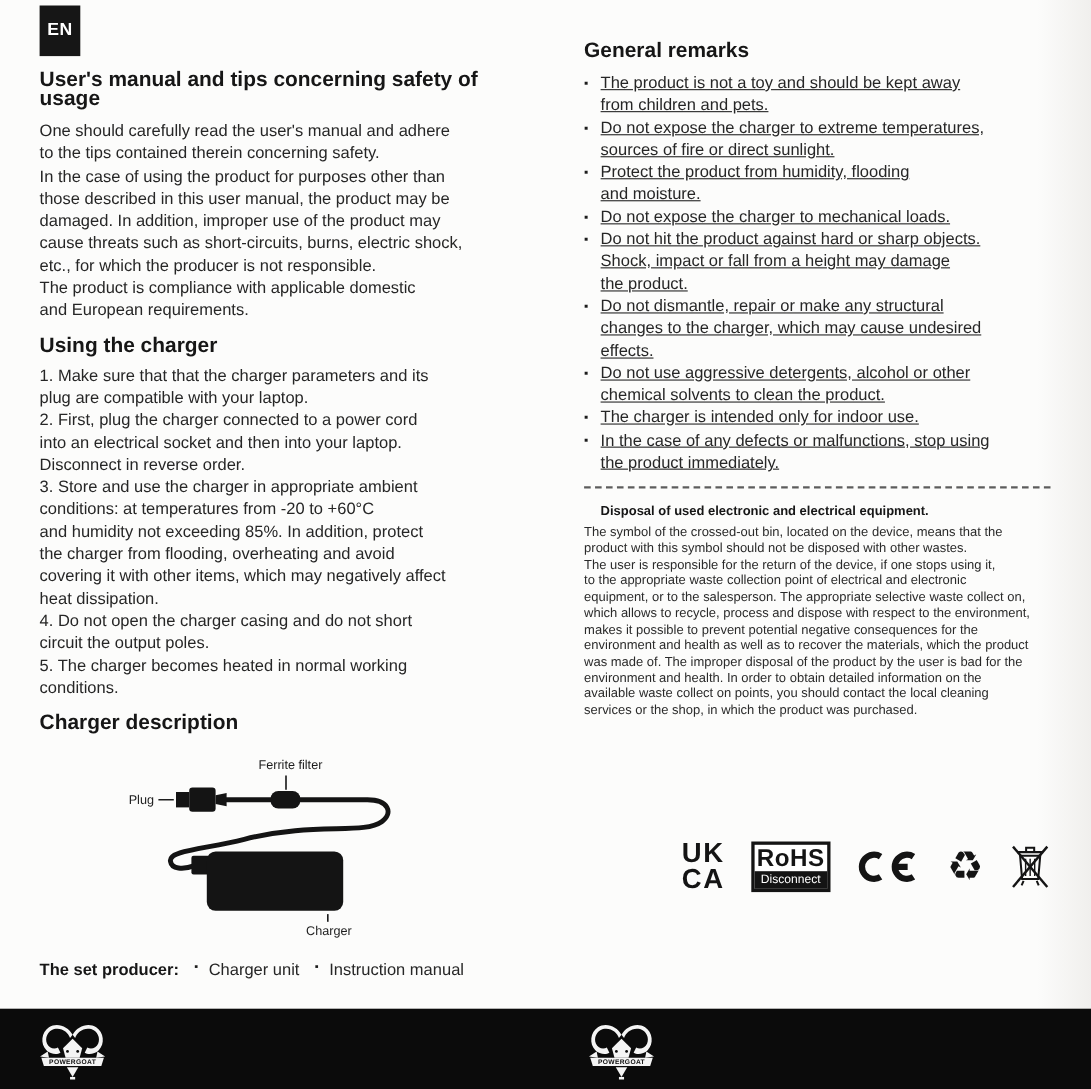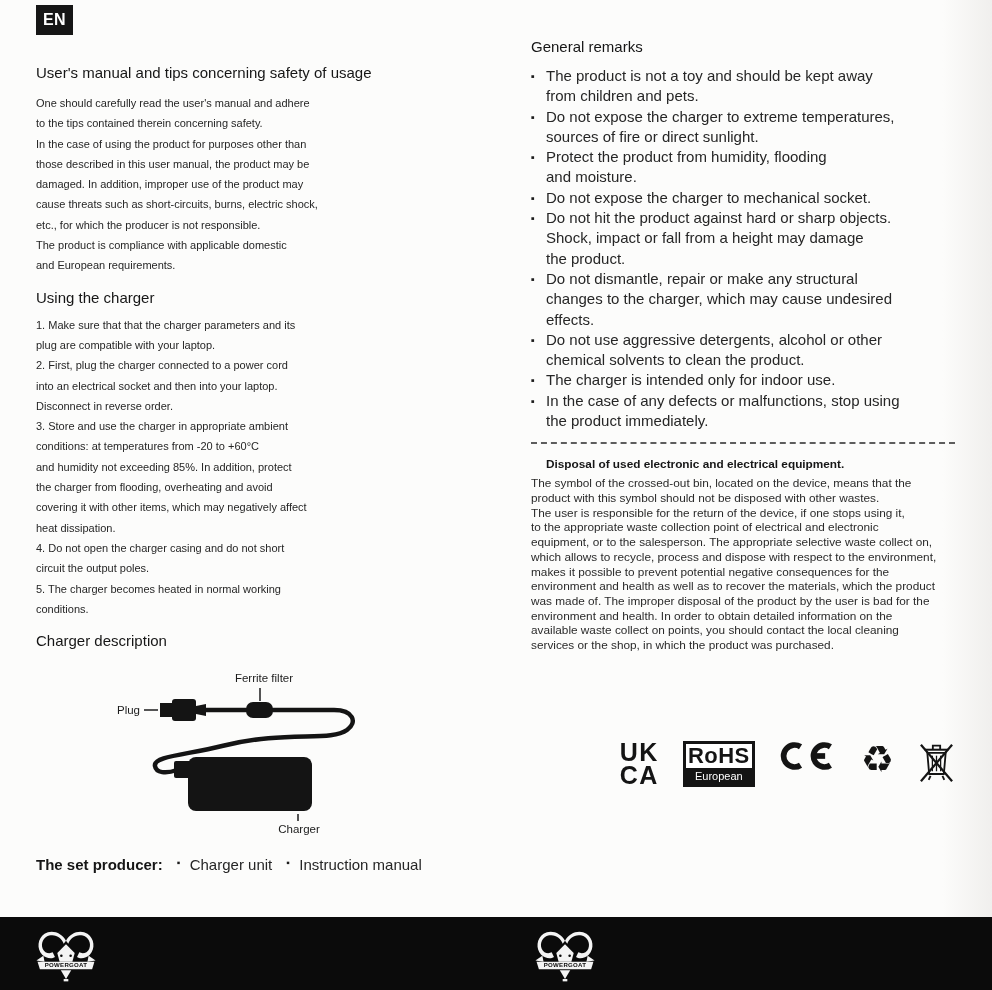--- a/index.html
+++ b/index.html
@@ -2,58 +2,58 @@
 <html><head>
 <meta charset="utf-8">
 <style>
   html,body { margin:0; padding:0; background:#e8e8e8; }
   .page {
     position:relative; width:992px; height:990px; margin:0 auto;
     background:linear-gradient(to right,#fcfcfb 0%,#fcfcfb 95%,#f0efed 100%);
     font-family:"Liberation Sans", sans-serif; color:#262626; overflow:hidden;
   }
   .en-badge {
-    position:absolute; left:36px; top:5px; width:37px; height:30px;
+    position:absolute; left:36px; top:5px; width:37px; height:46px;
     background:#161616; color:#ffffff; font-weight:700; font-size:16px;
     display:flex; align-items:center; justify-content:center; letter-spacing:.5px;
   }
   .col-left  { position:absolute; left:36px;  top:64px; width:436px; }
   .col-right { position:absolute; left:531px; top:38px; width:424px; }
 
-  .h  { font-size:15px; font-weight:400; margin:0; color:#161616; line-height:17px; }
+  .h  { font-size:19px; font-weight:700; margin:0; color:#161616; line-height:17px; }
   .mt13 { margin-top:13px; }
   .body {
-    font-size:11px; line-height:20.3px; margin:12px 0 0 0;
+    font-size:15px; line-height:20.3px; margin:12px 0 0 0;
     white-space:pre-line; color:#262626;
   }
   .body.tight { margin-top:9px; }
 
   .bullets { margin-top:11px; }
   .bullet-item {
     position:relative; padding-left:15px; font-size:15px; line-height:20.3px;
-    white-space:pre-line; color:#262626;
+    white-space:pre-line; color:#262626;text-decoration:underline;
   }
   .bullet-item::before {
     content:"▪"; position:absolute; left:0; top:0; font-size:11px; line-height:20.3px; color:#1c1c1c;
   }
 
   .dashed-sep { height:0; border:none; border-top:2px dashed #5d5d5d; margin:11px 0 0 0; }
 
   .small-h  { font-size:11.8px; font-weight:700; color:#161616; margin:13px 0 5px 15px; line-height:14px; }
   .small-body { font-size:11.8px; line-height:14.7px; white-space:pre-line; margin:0; color:#2a2a2a; }
 
   .diagram-svg { display:block; margin-top:13px; }
   .diagram-svg text { font-family:"Liberation Sans", sans-serif; font-size:11.5px; fill:#1c1c1c; }
 
   .set-includes { display:flex; align-items:baseline; gap:14px; margin-top:14px; font-size:15px; }
   .set-includes .label { font-weight:700; color:#161616; }
   .set-item { position:relative; padding-left:13px; }
   .set-item::before { content:"▪"; position:absolute; left:0; top:1px; font-size:10px; color:#1c1c1c; }
 
-  .cert-row { display:flex; justify-content:flex-end; align-items:flex-start; gap:24px; margin-top:88px; }
+  .cert-row { display:flex; justify-content:flex-end; align-items:center; gap:24px; margin-top:112px; }
   .ukca { font-weight:700; font-size:25px; line-height:23px; letter-spacing:1.5px; color:#141414; text-align:center; }
   .rohs { border:3px solid #141414; width:66px; text-align:center; background:#fff; }
   .rohs-title { font-weight:700; font-size:22px; line-height:24px; color:#141414; letter-spacing:.5px; }
   .rohs-sub { background:#141414; color:#ffffff; font-size:11px; line-height:16px; }
   .recycle-glyph { font-family:"DejaVu Sans", sans-serif; font-size:37px; line-height:1; color:#141414; }
 
   .footer { position:absolute; left:0; bottom:0; width:992px; height:73px; background:#0b0b0b; }
   .goat { position:absolute; top:11px; width:64px; height:58px; }
   .goat-1 { left:34px; } .goat-2 { left:533px; }
   .goat text { font-family:"Liberation Sans", sans-serif; }
@@ -132,21 +132,21 @@
   <div class="col-right">
     <div class="h">General remarks</div>
 
     <div class="bullets">
       <div class="bullet-item">The product is not a toy and should be kept away
 from children and pets.</div>
       <div class="bullet-item">Do not expose the charger to extreme temperatures,
 sources of fire or direct sunlight.</div>
       <div class="bullet-item">Protect the product from humidity, flooding
 and moisture.</div>
-      <div class="bullet-item">Do not expose the charger to mechanical socket.</div>
+      <div class="bullet-item">Do not expose the charger to mechanical loads.</div>
       <div class="bullet-item">Do not hit the product against hard or sharp objects.
 Shock, impact or fall from a height may damage
 the product.</div>
       <div class="bullet-item">Do not dismantle, repair or make any structural
 changes to the charger, which may cause undesired
 effects.</div>
       <div class="bullet-item">Do not use aggressive detergents, alcohol or other
 chemical solvents to clean the product.</div>
       <div class="bullet-item">The charger is intended only for indoor use.</div>
       <div class="bullet-item">In the case of any defects or malfunctions, stop using
@@ -169,21 +169,21 @@
 available waste collect on points, you should contact the local cleaning
 services or the shop, in which the product was purchased.</p>
 
     <div class="cert-row">
       <div class="ukca">
         <div>UK</div>
         <div>CA</div>
       </div>
       <div class="rohs">
         <div class="rohs-title">RoHS</div>
-        <div class="rohs-sub">European</div>
+        <div class="rohs-sub">Disconnect</div>
       </div>
       <svg width="58" height="30" viewBox="0 0 66 34" aria-label="CE">
         <path d="M24.5 6.5 A12.5 12.5 0 1 0 24.5 27.5" fill="none" stroke="#141414" stroke-width="6.5"></path>
         <path d="M58.5 6.5 A12.5 12.5 0 1 0 58.5 27.5" fill="none" stroke="#141414" stroke-width="6.5"></path>
         <line x1="39" y1="17" x2="52.5" y2="17" stroke="#141414" stroke-width="6.5"></line>
       </svg>
       <span class="recycle-glyph">♻</span>
       <svg width="37" height="44" viewBox="0 0 40 48">
         <path d="M16 9 L16 5 L24 5 L24 9" fill="none" stroke="#141414" stroke-width="2"></path>
         <line x1="7" y1="9.5" x2="33" y2="9.5" stroke="#141414" stroke-width="2.2"></line>

